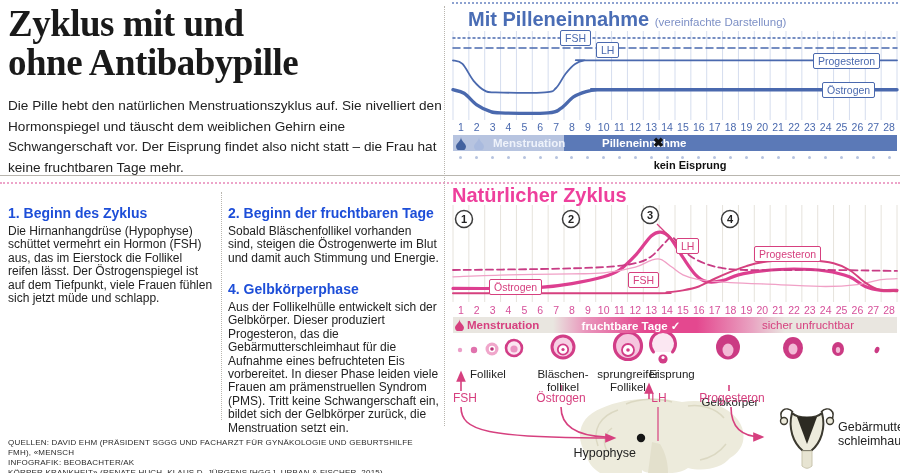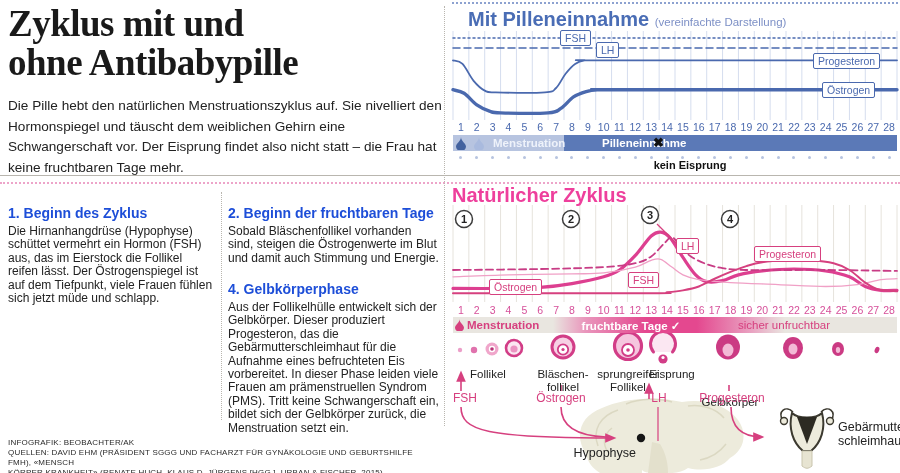--- a/index.html
+++ b/index.html
@@ -417,21 +417,21 @@
       <span>28</span>
     </div>
 
   <div class="abs phase-bar">
     <div class="fertile-grad"></div>
     <svg class="drop" style="left:2px;top:2px;position:absolute;" width="9" height="12" viewBox="0 0 10 13">
         <path d="M5,0 C5,4 0,6.5 0,9.5 a5,4.5 0 0 0 10,0 C10,6.5 5,4 5,0 Z" fill="#d6407f"></path>
       </svg>
     <span class="ph-txt ph-pink" style="left:14px;">Menstruation</span>
     <span class="ph-txt ph-white" style="left:108px;width:140px;text-align:center;"><span>fruchtbare Tage</span> <span>✓</span></span>
-    <span class="ph-txt ph-pink" style="left:285px;width:140px;text-align:left;font-weight:400;">sicher unfruchtbar</span>
+    <span class="ph-txt ph-pink" style="left:285px;width:140px;text-align:center;font-weight:400;">sicher unfruchtbar</span>
   </div>
 
   <div class="stage-lbl" style="left:455px;top:368px;width:66px;">Follikel</div>
   <div class="stage-lbl" style="left:528px;top:368px;width:70px;">
     <div>Bläschen-</div>
     <div>follikel</div>
   </div>
   <div class="stage-lbl" style="left:588px;top:368px;width:80px;">
     <div>sprungreifer</div>
     <div>Follikel</div>
@@ -444,18 +444,18 @@
   <div class="horm-lbl" style="left:644px;top:391px;width:30px;">LH</div>
   <div class="horm-lbl" style="left:694px;top:391px;width:76px;">Progesteron</div>
 
   <div class="organ-lbl" style="left:540px;top:446px;width:96px;text-align:right;">Hypophyse</div>
   <div class="organ-lbl" style="left:838px;top:420px;">
     <div>Gebärmutter-</div>
     <div>schleimhaut</div>
   </div>
 
   <div class="abs credits">
+    <div>QUELLEN: DAVID EHM (PRÄSIDENT SGGG UND FACHARZT FÜR GYNÄKOLOGIE UND GEBURTSHILFE FMH), «MENSCH</div>
     <div>INFOGRAFIK: BEOBACHTER/AK</div>
-    <div>QUELLEN: DAVID EHM (PRÄSIDENT SGGG UND FACHARZT FÜR GYNÄKOLOGIE UND GEBURTSHILFE FMH), «MENSCH</div>
     <div>KÖRPER KRANKHEIT» (RENATE HUCH, KLAUS D. JÜRGENS [HGG.], URBAN &amp; FISCHER, 2015), WWW.CYCLOTEST.DE</div>
   </div>
 
 </div>
 
 </body></html>

